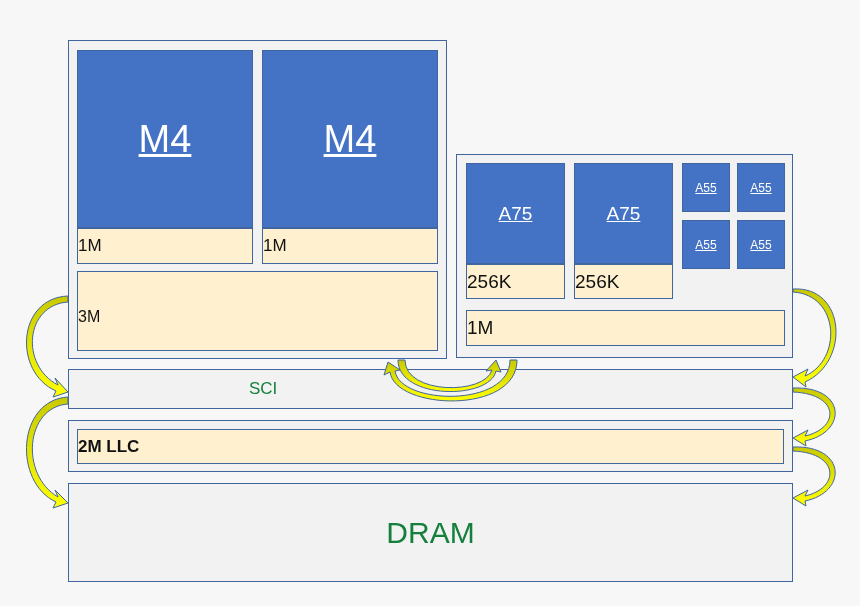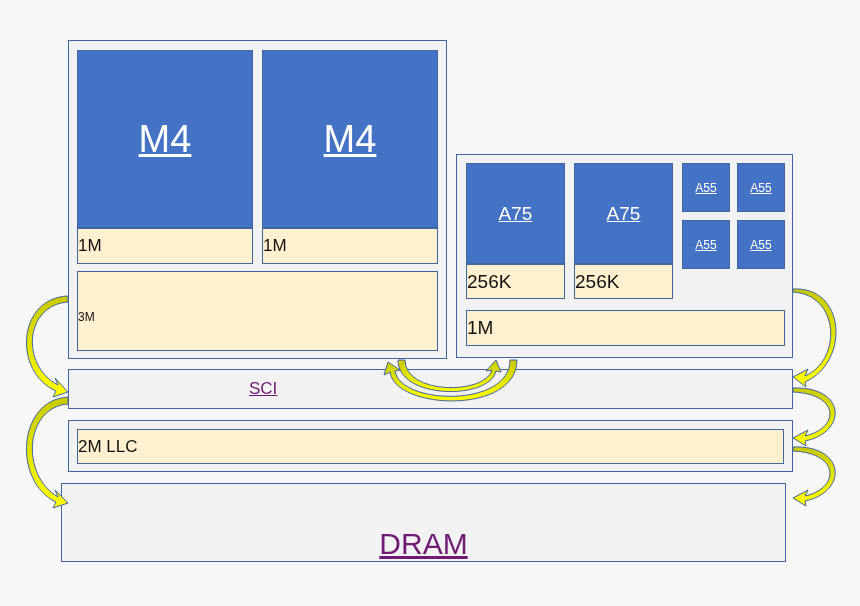--- a/index.html
+++ b/index.html
@@ -2,42 +2,42 @@
 <html><head>
 <meta charset="utf-8">
 <style>
   html, body { margin:0; padding:0; }
   body { width:860px; height:606px; background:#f7f7f7; position:relative; overflow:hidden;
          font-family:"Liberation Sans", sans-serif; }
   .box { position:absolute; box-sizing:border-box; border:1.5px solid #41659f; }
   .panel { background:#f2f2f2; }
   .core { background:#4472c4; color:#ffffff; display:flex; align-items:center; justify-content:center;text-decoration:underline; }
   .cache { background:#fff1cf; color:#111; display:flex; align-items:center; justify-content:flex-start; }
-  .lbl { display:flex; align-items:center; justify-content:center; color:#701a75;text-decoration:underline; }
+  .lbl { display:flex; align-items:center; justify-content:center; color:#15803d; }
   svg.arrows { position:absolute; left:0; top:0; pointer-events:none; }
 </style>
 </head>
 <body>
 
 <div class="box panel" style="left:68px;top:40px;width:379px;height:319px;">
 </div>
 <div class="box core" style="left:77px;top:50px;width:176px;height:178px;">
   <span style="font-size:38px;">M4</span>
 </div>
 <div class="box cache" style="left:77px;top:228px;width:176px;height:36px;">
   <span style="font-size:17px;">1M</span>
 </div>
 <div class="box core" style="left:262px;top:50px;width:176px;height:178px;">
   <span style="font-size:38px;">M4</span>
 </div>
 <div class="box cache" style="left:262px;top:228px;width:176px;height:36px;">
   <span style="font-size:17px;">1M</span>
 </div>
 <div class="box cache" style="left:77px;top:271px;width:361px;height:80px;">
-  <span style="font-size:12px;margin-top:12px;">3M</span>
+  <span style="font-size:16px;margin-top:12px;">3M</span>
 </div>
 
 <div class="box panel" style="left:456px;top:154px;width:337px;height:204px;">
 </div>
 <div class="box core" style="left:466px;top:163px;width:99px;height:101px;">
   <span style="font-size:19px;">A75</span>
 </div>
 <div class="box cache" style="left:466px;top:264px;width:99px;height:35px;">
   <span style="font-size:19px;">256K</span>
 </div>
@@ -61,25 +61,25 @@
 </div>
 <div class="box cache" style="left:466px;top:310px;width:319px;height:36px;">
   <span style="font-size:19px;">1M</span>
 </div>
 
 <div class="box panel lbl" style="left:68px;top:369px;width:725px;height:40px;justify-content:flex-start;">
   <span style="font-size:17px;margin-left:180px;">SCI</span>
 </div>
 
 <div class="box panel" style="left:68px;top:420px;width:725px;height:52px;"></div>
-<div class="box cache" style="left:77px;top:429px;width:707px;height:35px;">
+<div class="box cache" style="left:77px;top:429px;width:707px;height:35px;font-weight:bold;">
   <span style="font-size:17px;">2M LLC</span>
 </div>
 
-<div class="box panel lbl" style="left:61px;top:483px;width:725px;height:79px;align-items:flex-end;">
+<div class="box panel lbl" style="left:68px;top:483px;width:725px;height:99px;">
   <span style="font-size:30px;">DRAM</span>
 </div>
 
 <svg class="arrows" width="860" height="606" viewBox="0 0 860 606">
   <defs>
     <linearGradient id="ag" x1="0" y1="0" x2="0" y2="1">
       <stop offset="0" stop-color="#c9c900"></stop>
       <stop offset="1" stop-color="#ffff00"></stop>
     </linearGradient>
   </defs>

